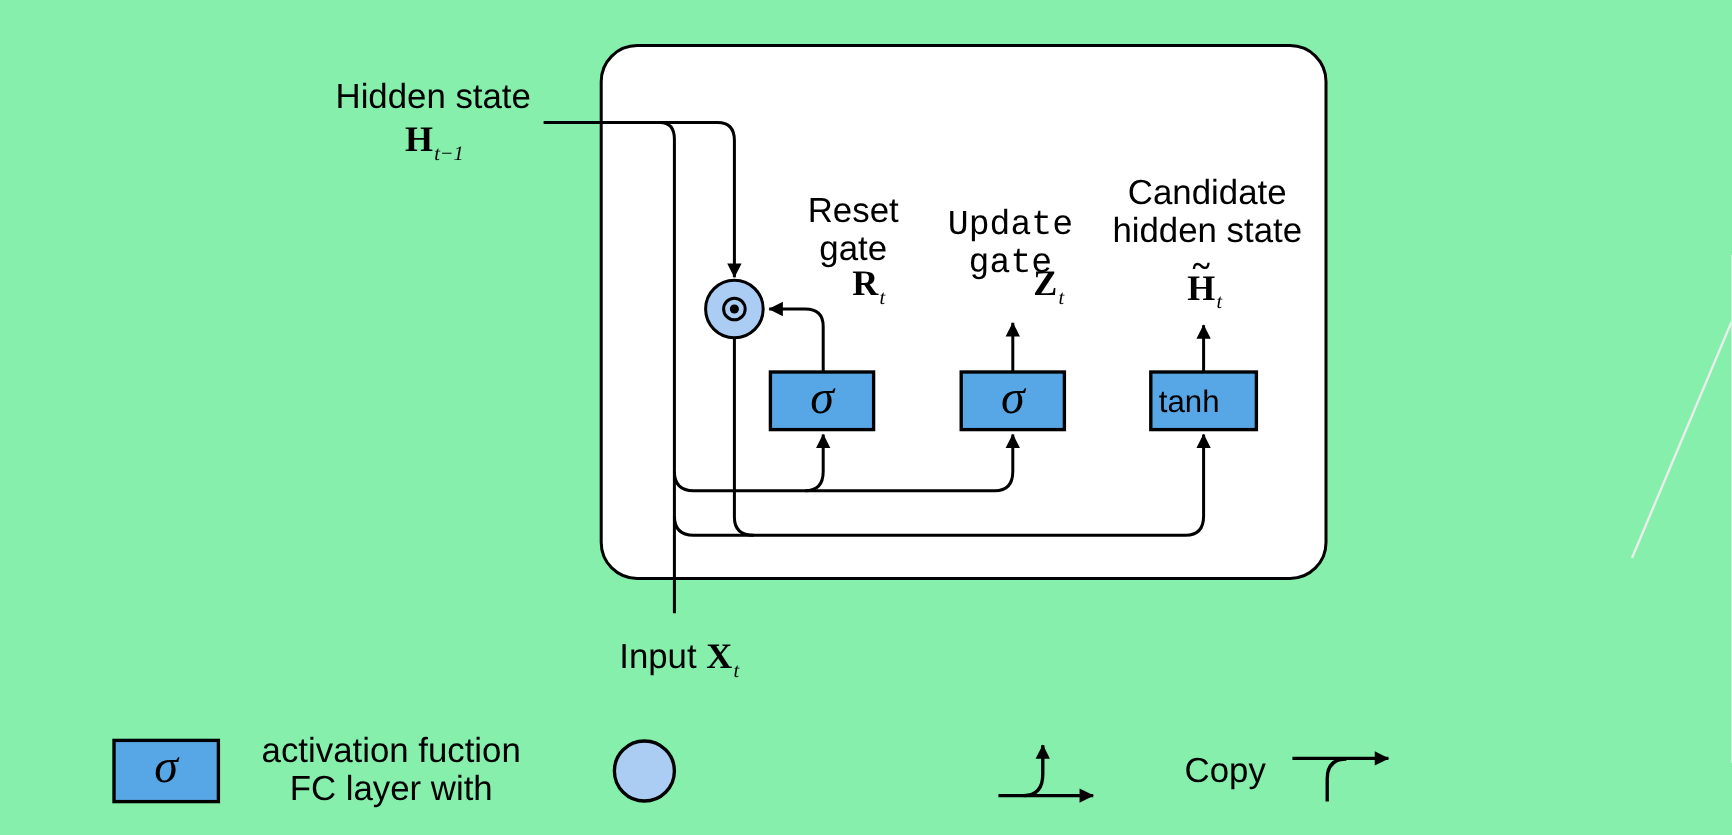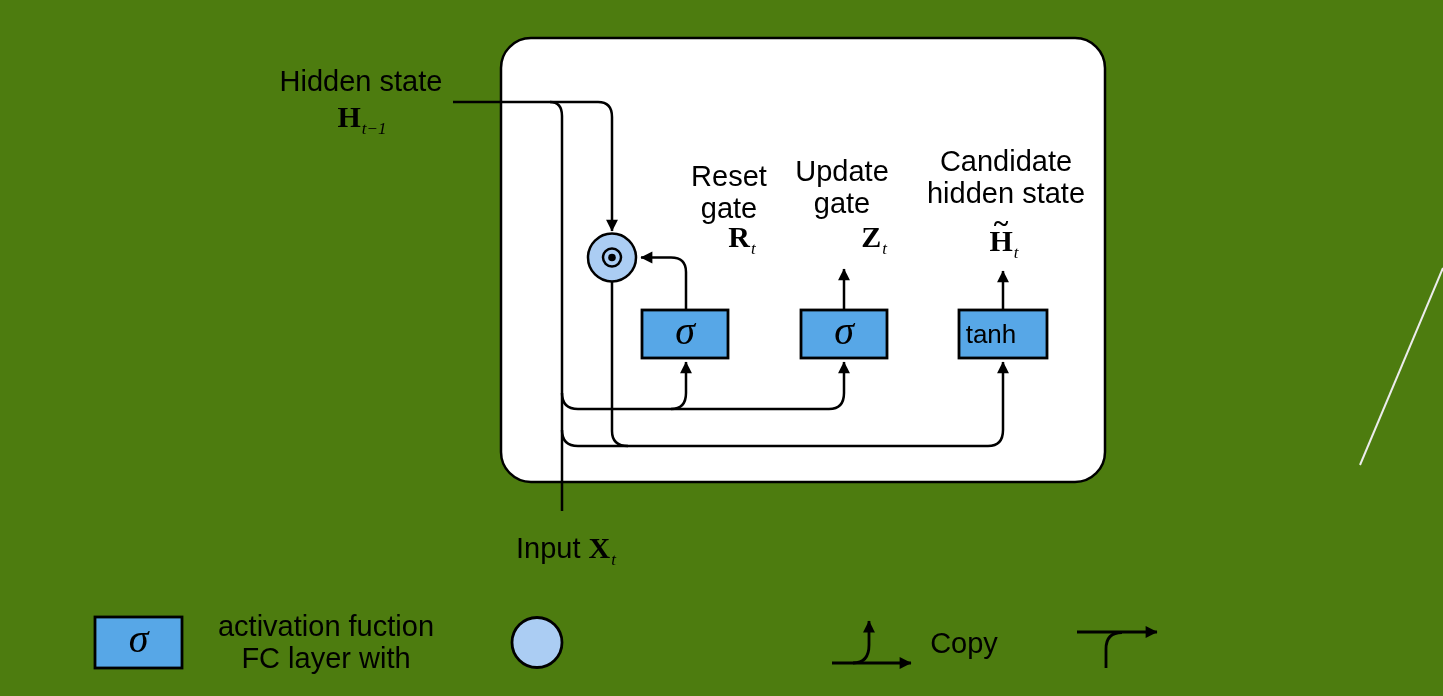--- a/index.html
+++ b/index.html
@@ -1,17 +1,17 @@
 <!DOCTYPE html>
 <html><head>
 <meta charset="utf-8">
 <style>
   html,body{margin:0;padding:0;background:#fff;}
   .stage{
-    position:relative;width:1443px;height:696px;background:#4d7c0f;
+    position:relative;width:1443px;height:696px;background:#86efac;
     font-family:"Liberation Sans",sans-serif;color:#000;overflow:hidden;
   }
   .stage svg{position:absolute;left:0;top:0;}
   .lbl{
     position:absolute;font-size:29px;line-height:32px;text-align:center;
     transform:translateX(-50%);white-space:nowrap;
   }
   .math{
     position:absolute;transform:translateX(-50%);white-space:nowrap;
     font-family:"Liberation Serif",serif;font-weight:bold;
@@ -90,27 +90,27 @@
     </g>
     <g fill="none" stroke-width="2.8" stroke="#000000">
       <path d="M 1077,632 L 1157,632" marker-end="url(#arr)"></path>
       <path d="M 1106,668 L 1106,649 Q 1106,632.5 1122,632.5"></path>
     </g>
   </svg>
 
   <div class="lbl" style="left:361px;top:65px;">Hidden state</div>
   <div class="math" style="left:362px;top:102px;"><span class="mvar">H</span><span class="msub">t−1</span></div>
 
-  <div class="lbl" style="left:711px;top:160px;margin-left:18px;">
+  <div class="lbl" style="left:711px;top:160px;">
     <div>Reset</div>
     <div>gate</div>
   </div>
-  <div class="math" style="left:742px;top:222px;"><span class="mvar">R</span><span class="msub">t</span></div>
+  <div class="math" style="left:724px;top:222px;"><span class="mvar">R</span><span class="msub">t</span></div>
 
-  <div class="lbl" style="left:842px;top:155px;">
+  <div class="lbl" style="left:842px;top:172px;font-family:Liberation Mono, monospace;">
     <div>Update</div>
     <div>gate</div>
   </div>
   <div class="math" style="left:874px;top:222px;"><span class="mvar">Z</span><span class="msub">t</span></div>
 
   <div class="lbl" style="left:1006px;top:145px;">
     <div>Candidate</div>
     <div>hidden state</div>
   </div>
   <div class="math" style="left:1004px;top:226px;"><span class="hwrap"><span class="tilde">~</span><span class="mvar">H</span></span><span class="msub">t</span></div>
@@ -129,15 +129,15 @@
 
   <div class="boxlbl" style="left:95px;top:617px;width:87px;height:51px;">
     <span class="sigma">σ</span>
   </div>
   <div class="lbl" style="left:326px;top:610px;">
     <div>activation fuction</div>
     <div>FC layer with</div>
   </div>
   <div class="lbl" style="left:670px;top:612px;">
   </div>
-  <div class="lbl" style="left:964px;top:627px;">Copy</div>
+  <div class="lbl" style="left:1021px;top:627px;">Copy</div>
 
 </div>
 
 </body></html>

